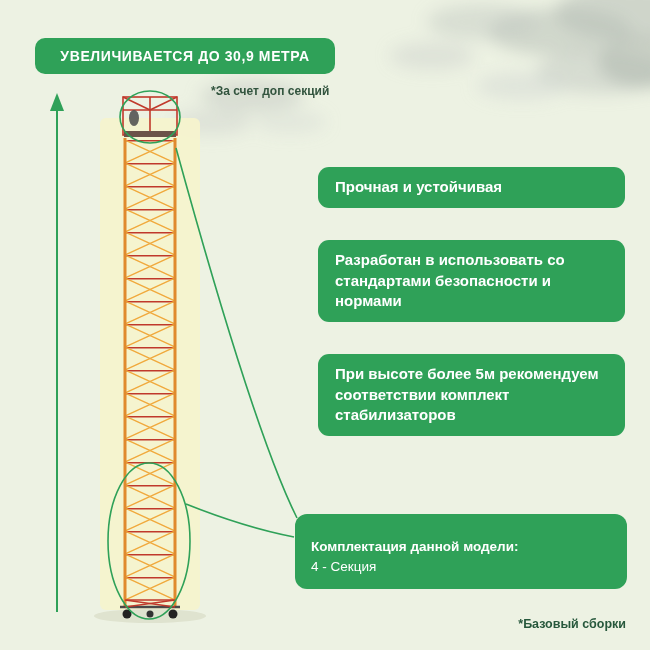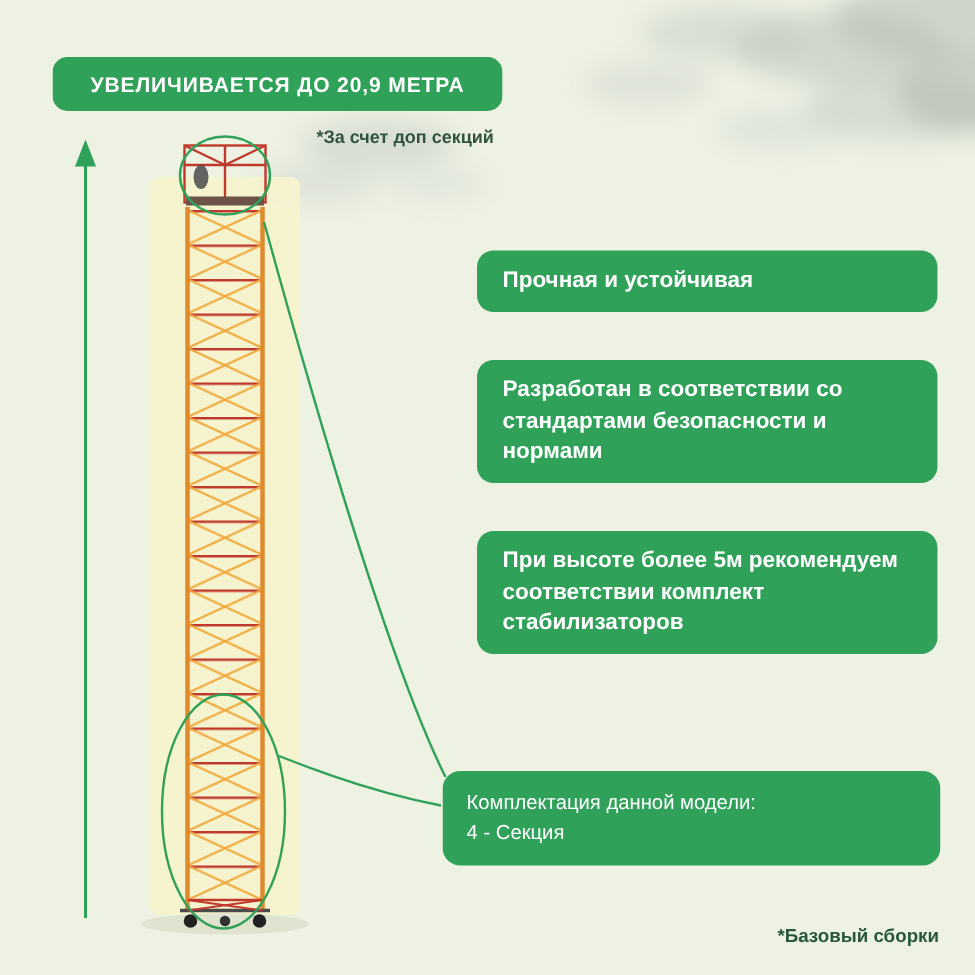--- a/index.html
+++ b/index.html
@@ -11,21 +11,21 @@
              box-sizing:border-box;z-index:5;}
   .banner{left:35px;top:38px;width:300px;padding:10px 8px;text-align:center;
           font-size:14px;font-weight:700;letter-spacing:.6px;}
   .feature{left:318px;width:307px;padding:10px 17px;font-size:15px;font-weight:600;
            line-height:1.38;border-radius:11px;}
   .f1{top:167px;}
   .f2{top:240px;}
   .f3{top:354px;}
   .kit{left:295px;top:514px;width:332px;padding:11px 16px;border-radius:12px;
        font-size:13.5px;line-height:1.5;}
-  .kit .kit-title{font-weight:400;}
+  .kit .kit-title{font-weight:700;margin-top:12px;}
   .kit .kit-item{font-weight:500;}
   .note{position:absolute;color:#32543e;font-size:12px;font-weight:700;z-index:5;margin-left:35px;}
   .note-top{left:176px;top:84px;}
   .note-bottom{right:24px;top:617px;font-size:12.5px;color:#27583c;}
 </style>
 </head>
 <body>
 
 <div class="stage">
 
@@ -93,27 +93,27 @@
       <ellipse cx="150" cy="117" rx="30" ry="26" stroke-width="1.6"></ellipse>
 
       <ellipse cx="149" cy="541" rx="41" ry="78" stroke-width="1.6"></ellipse>
 
       <path d="M176,148 C215,290 262,448 297,518" stroke-width="1.6"></path>
       <path d="M186,504 C226,520 258,530 294,537" stroke-width="1.6"></path>
     </g>
   </svg>
 
   <div class="green-box banner">
-    <span>УВЕЛИЧИВАЕТСЯ ДО 20,9 МЕТРА</span>
+    <span>УВЕЛИЧИВАЕТСЯ ДО 30,9 МЕТРА</span>
   </div>
 
   <div class="note note-top">*За счет доп секций</div>
 
   <div class="green-box feature f1">Прочная и устойчивая</div>
-  <div class="green-box feature f2">Разработан в соответствии со стандартами безопасности и нормами</div>
+  <div class="green-box feature f2">Разработан в использовать со стандартами безопасности и нормами</div>
   <div class="green-box feature f3">При высоте более 5м рекомендуем соответствии комплект стабилизаторов</div>
 
   <div class="green-box kit">
     <div class="kit-title">Комплектация данной модели:</div>
     <div class="kit-item">4 - Секция</div>
   </div>
 
   <div class="note note-bottom">*Базовый сборки</div>
 
 </div>

